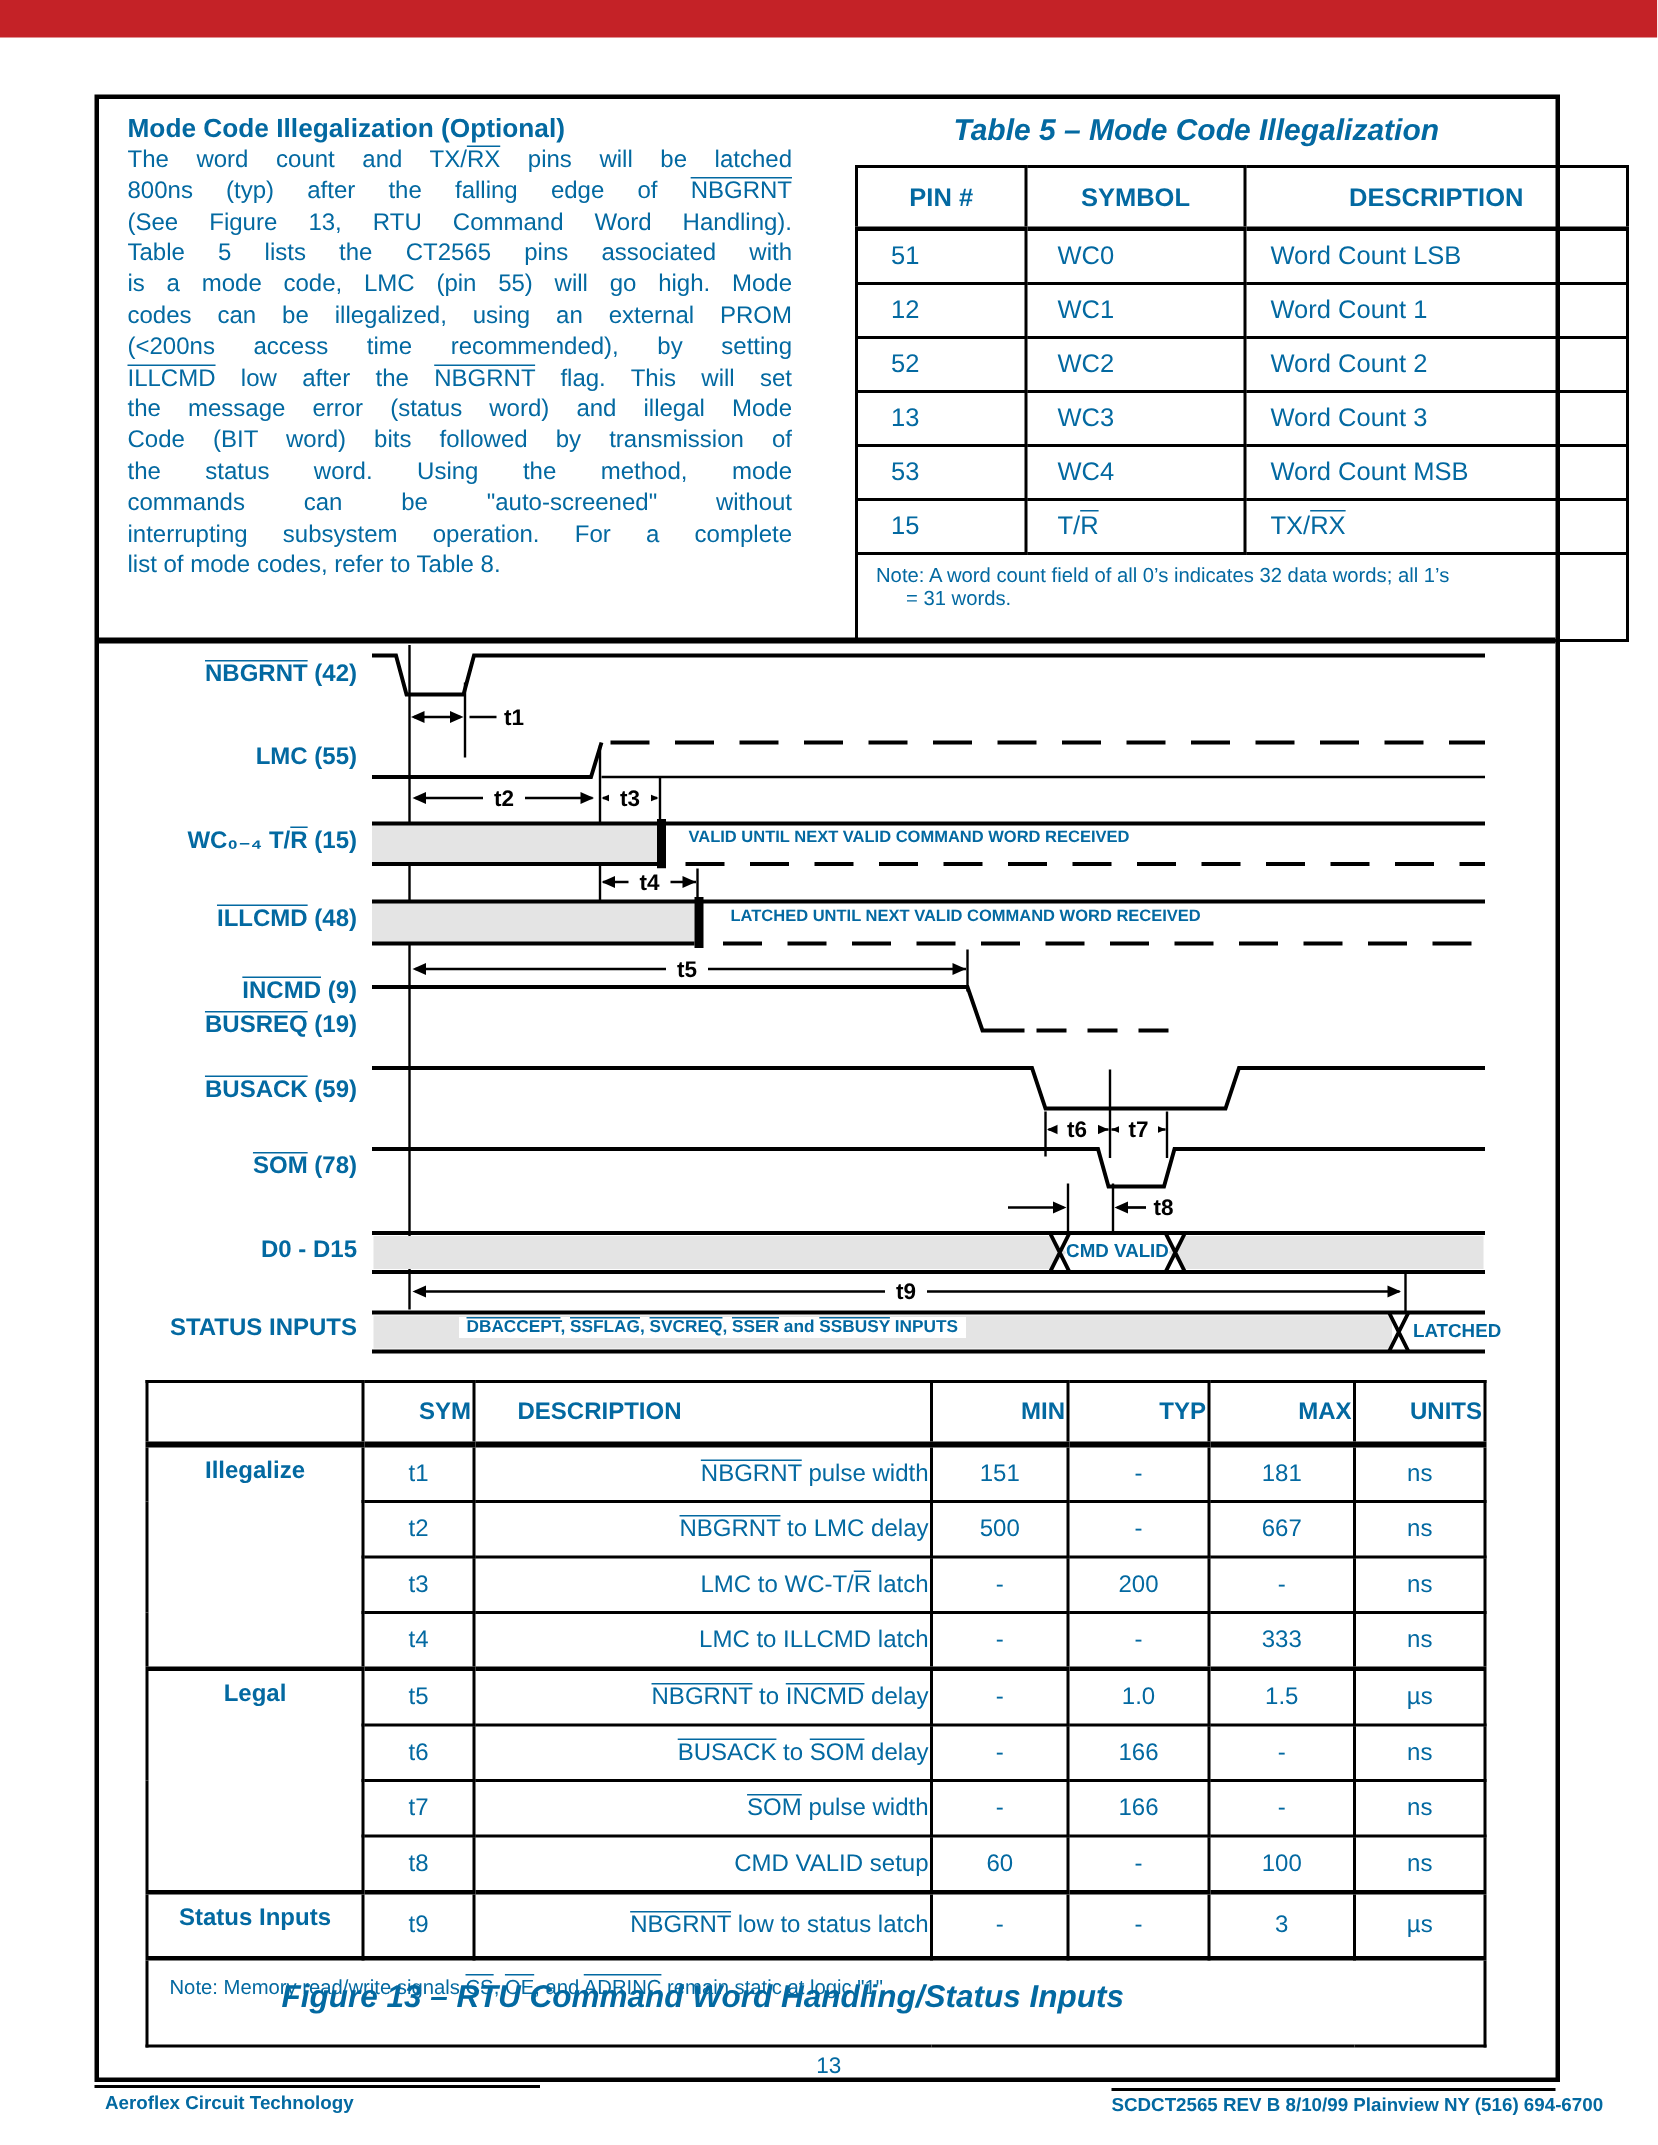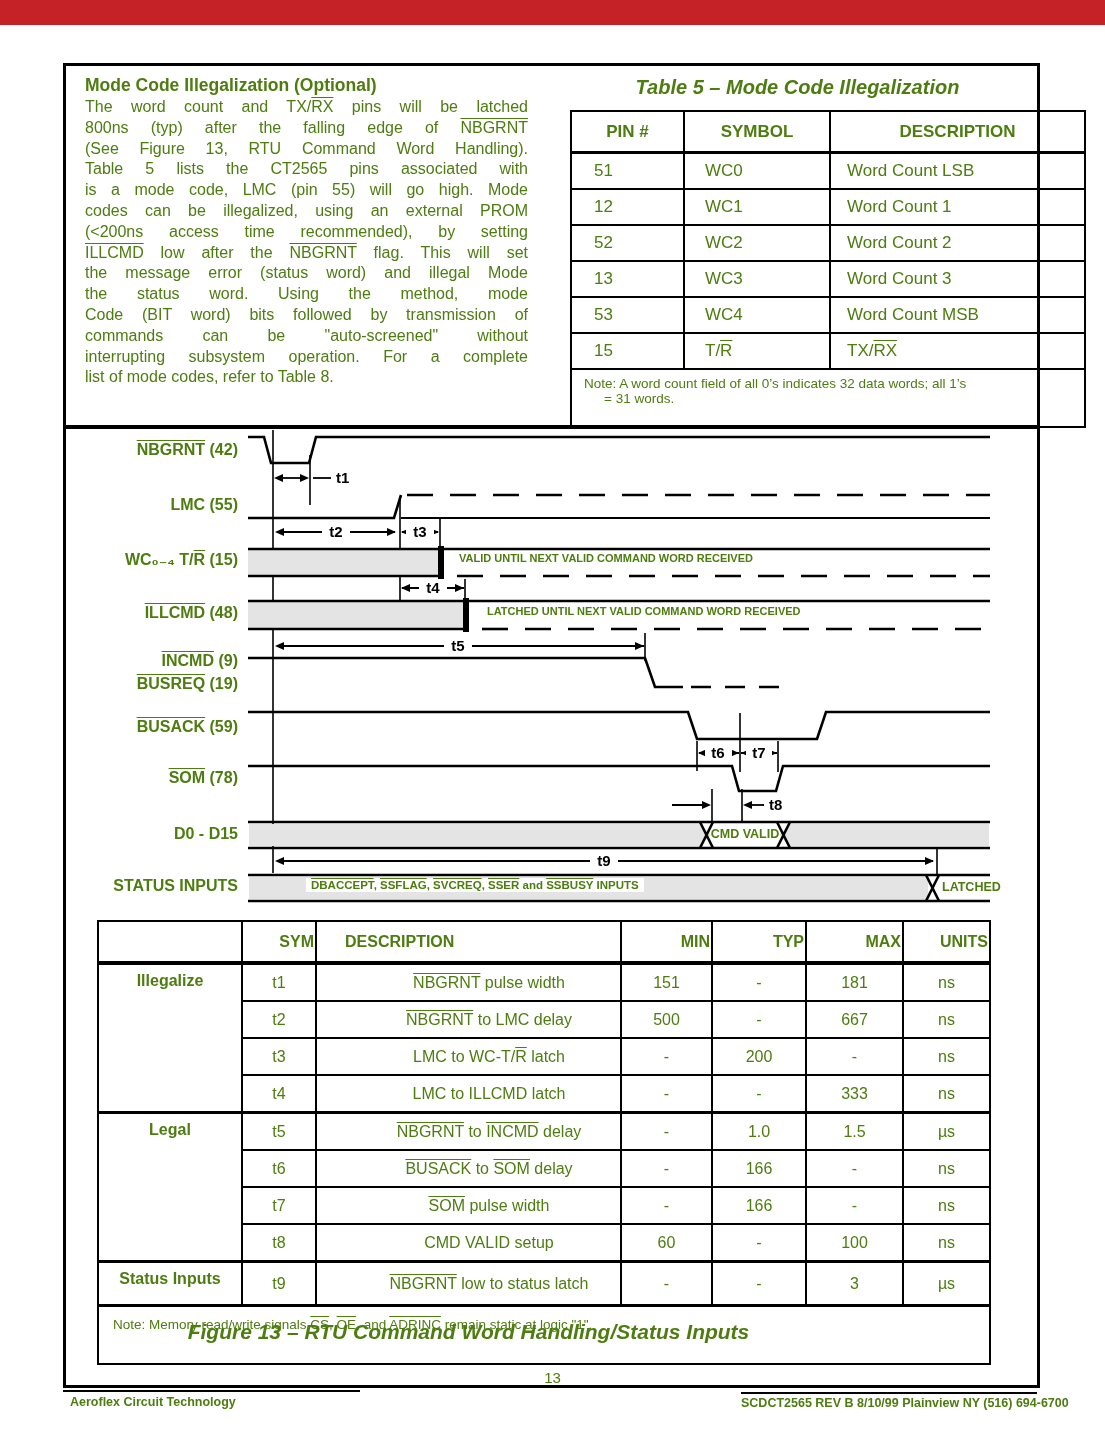--- a/index.html
+++ b/index.html
@@ -1,17 +1,17 @@
 <!DOCTYPE html>
 <html><head>
 <meta charset="utf-8">
 <style>
   html,body{margin:0;padding:0;background:#fff;}
   .page{position:relative;width:1105px;height:1430px;background:#fff;overflow:hidden;
-        font-family:"Liberation Sans","DejaVu Sans",sans-serif;color:#4d7c0f;}
+        font-family:"Liberation Sans","DejaVu Sans",sans-serif;color:#0369a1;}
   .abs{position:absolute;}
   .ov{text-decoration:overline;}
   
   .topbar{left:0;top:0;width:1105px;height:25px;background:#c42227;}
   
   .outerbox{left:63px;top:63px;width:971px;height:1319px;border:3px solid #000;}
   .figline{left:66px;top:425px;width:971px;height:4px;background:#000;}
   
   .leftcol{left:85px;top:73px;width:443px;}
   .heading{font-size:17.5px;font-weight:bold;line-height:24px;}
@@ -32,21 +32,21 @@
   
   .siglabel{left:85px;width:153px;text-align:right;font-size:16px;font-weight:bold;white-space:nowrap;}
   .anno{font-weight:bold;white-space:nowrap;}
   
   .tt{left:97px;top:920px;}
   .tt th,.tt td{border:2px solid #000;font-size:16px;}
   .tt th{height:37px;border-bottom:4px solid #000;text-align:right;}
   .tt th.descH{text-align:left;padding-left:28px;}
   .tt td{height:33px;text-align:center;}
   .tt td.cat{font-weight:bold;vertical-align:top;padding-top:7px;}
-  .tt td.desc{text-align:center;padding-left:42px;}
+  .tt td.desc{text-align:right;padding-left:42px;}
   .tt tbody.grp tr:first-child td{border-top:3px solid #000;}
   .tt td.notecell{border-top:3px solid #000;height:46px;text-align:left;font-size:13.5px;vertical-align:top;padding:10px 17px 0 14px;}
   .w1{width:144px}.w2{width:74px}.w3{width:305px}.w4{width:91px}.w5{width:94px}.w6{width:97px}.w7{width:87px}
   
   .caption{left:66px;top:1320px;width:805px;text-align:center;font-size:21px;font-weight:bold;font-style:italic;}
   .pgnum{left:0;top:1369px;width:1105px;text-align:center;font-size:15px;}
   .flline{left:63px;top:1390px;width:297px;border-top:2px solid #000;height:0;}
   .fltext{left:70px;top:1395px;font-size:12.5px;font-weight:bold;}
   .frline{left:741px;top:1392px;width:296px;border-top:2px solid #000;height:0;}
   .frtext{left:741px;top:1396px;width:296px;text-align:right;font-size:12.5px;font-weight:bold;white-space:nowrap;}
@@ -77,22 +77,22 @@
     <div id="article-lines">
         <div class="pline">The word count and TX/<span class="ov">RX</span> pins will be latched</div>
         <div class="pline">800ns (typ) after the falling edge of <span class="ov">NBGRNT</span></div>
         <div class="pline">(See Figure 13, RTU Command Word Handling).</div>
         <div class="pline">Table 5 lists the CT2565 pins associated with</div>
         <div class="pline">is a mode code, LMC (pin 55) will go high.  Mode</div>
         <div class="pline">codes can be illegalized, using an external PROM</div>
         <div class="pline">(&lt;200ns access time recommended), by setting</div>
         <div class="pline"><span class="ov">ILLCMD</span> low after the <span class="ov">NBGRNT</span> flag.  This will set</div>
         <div class="pline">the message error (status word) and illegal Mode</div>
+        <div class="pline">Code (BIT word) bits followed by transmission of</div>
         <div class="pline">the status word.   Using the method, mode</div>
-        <div class="pline">Code (BIT word) bits followed by transmission of</div>
         <div class="pline">commands can be "auto-screened" without</div>
         <div class="pline">interrupting subsystem operation.  For a complete</div>
         <div class="pline plast">list of mode codes, refer to Table 8.</div>
       </div>
   </div>
 
   <div class="abs t5title">Table 5 – Mode Code Illegalization</div>
   <table class="abs t5">
     <thead>
       <tr>

